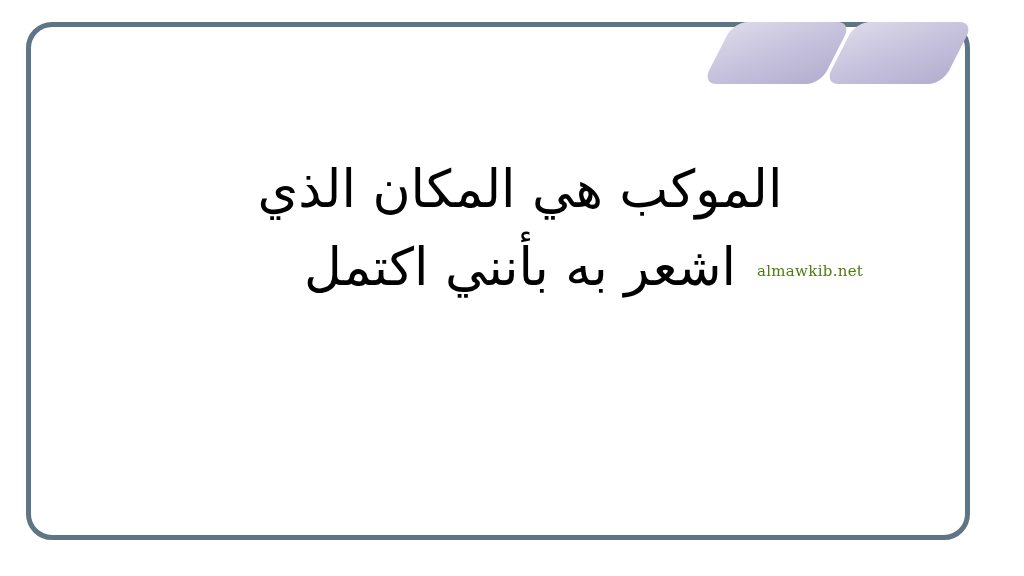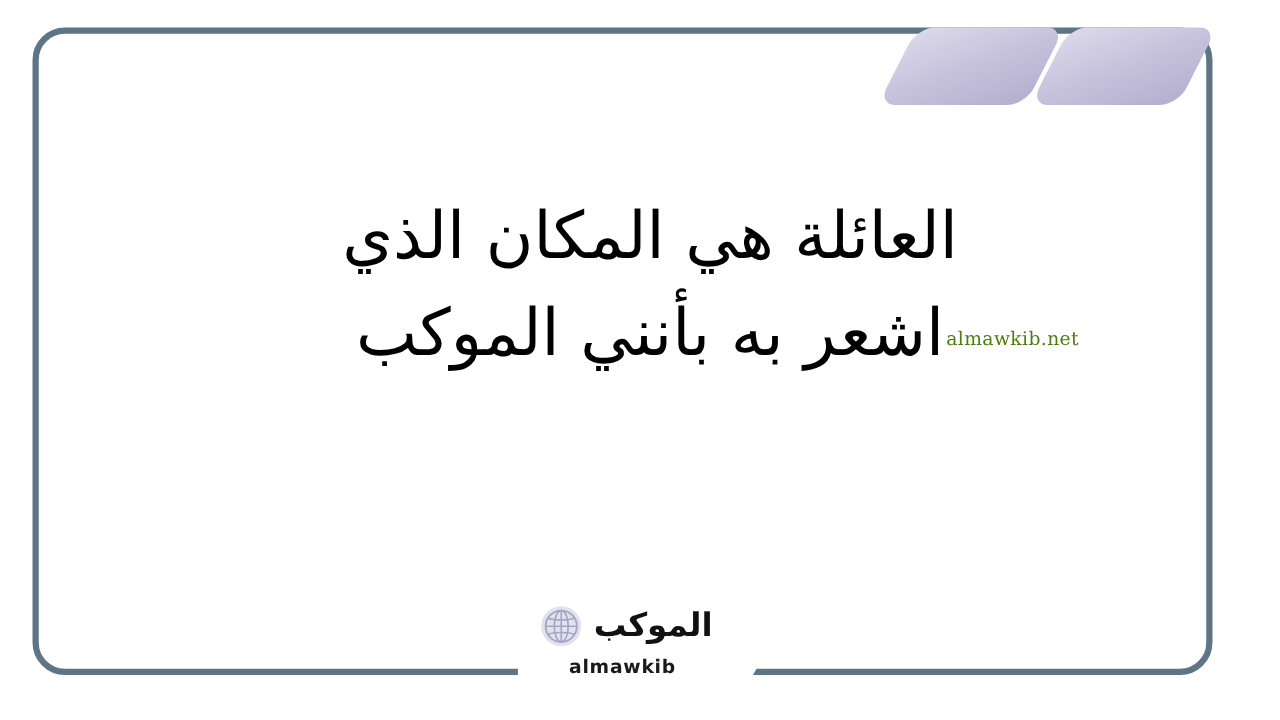--- a/index.html
+++ b/index.html
@@ -135,40 +135,20 @@
 <div id="stage">
 
   <div id="frame"></div>
 
   <div id="quote-mark">
     <div class="quote-bar q1"></div>
     <div class="quote-bar q2"></div>
   </div>
 
   <div id="quote-block">
-    <div class="quote-line">العائلة هي المكان الذي</div>
-    <div class="quote-line">اشعر به بأنني الموكب</div>
+    <div class="quote-line">الموكب هي المكان الذي</div>
+    <div class="quote-line">اشعر به بأنني اكتمل</div>
   </div>
 
   <div id="watermark">almawkib.net</div>
 
-  <div id="logo-lockup">
-    <div id="logo-ribbon"></div>
-
-    <div id="logo-row">
-      <span>
-        <svg id="globe-icon" viewBox="0 0 34 34" xmlns="http://www.w3.org/2000/svg" aria-hidden="true">
-          <circle cx="17" cy="17" r="16" fill="#e3e1ee"></circle>
-          <circle cx="17" cy="17" r="12.5" fill="none" stroke="#a7a4c4" stroke-width="1.5"></circle>
-          <ellipse cx="17" cy="17" rx="5.6" ry="12.5" fill="none" stroke="#a7a4c4" stroke-width="1.3"></ellipse>
-          <line x1="4.5" y1="17" x2="29.5" y2="17" stroke="#a7a4c4" stroke-width="1.3"></line>
-          <path d="M6.6 10.4 C10.6 12.6 23.4 12.6 27.4 10.4" fill="none" stroke="#a7a4c4" stroke-width="1.2"></path>
-          <path d="M6.6 23.6 C10.6 21.4 23.4 21.4 27.4 23.6" fill="none" stroke="#a7a4c4" stroke-width="1.2"></path>
-          <line x1="17" y1="4.5" x2="17" y2="29.5" stroke="#a7a4c4" stroke-width="1.3"></line>
-        </svg>
-      </span>
-      <span id="logo-word">الموكب</span>
-    </div>
-
-    <div id="logo-latin">almawkib</div>
-  </div>
 
 </div>
 
 </body></html>

